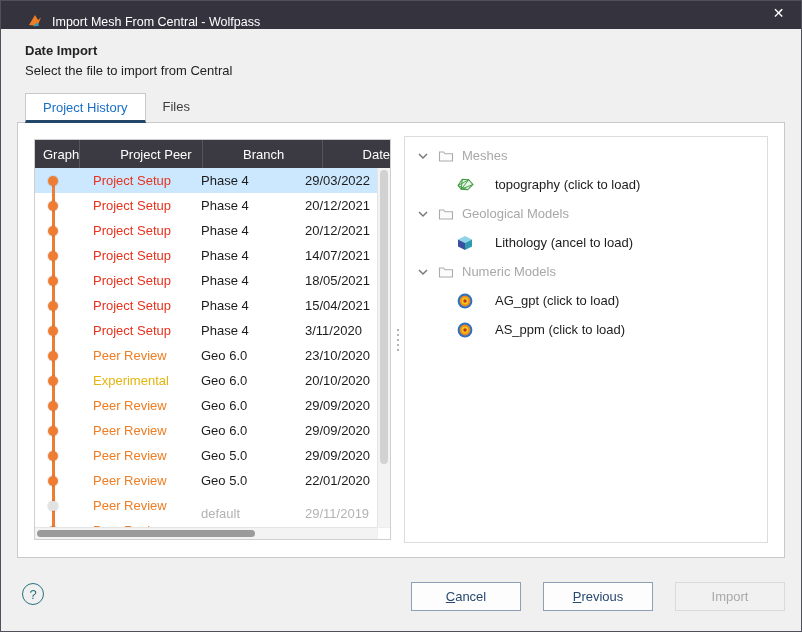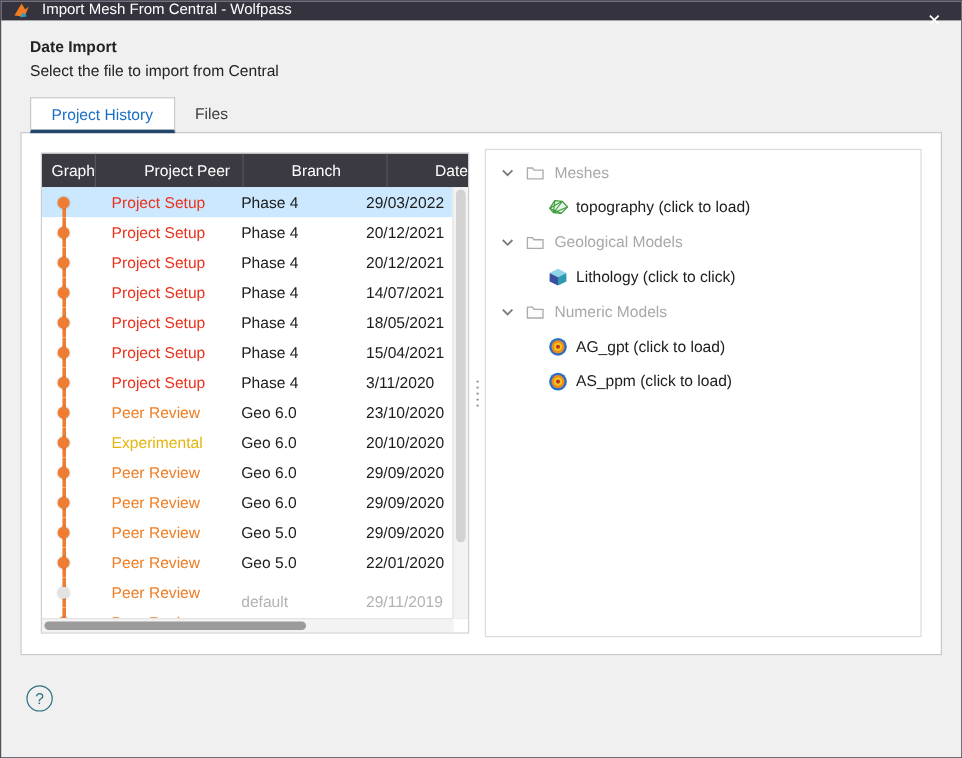--- a/index.html
+++ b/index.html
@@ -12,24 +12,24 @@
   }
   .dialog {
     width:802px; height:632px;
     background:#f0f0f0;
     border:1px solid #50505c;
     display:flex; flex-direction:column;
     overflow:hidden;
   }
   
   .titlebar {
-    height:16px; flex:0 0 auto;
+    height:28px; flex:0 0 auto;
     background:var(--titlebar-bg,#34333e);
-    color:#fff; display:flex; align-items:flex-start;
-    padding-left:9px;
+    color:#fff; display:flex; align-items:flex-end;
+    padding-left:26px;
   }
   .titlebar .logo { width:16px; height:16px; margin-right:9px; display:flex; }
   .titlebar .title { flex:1; font-size:12.5px; }
   .close-btn {
     width:45px; height:32px; display:flex; align-items:center; justify-content:center;
     color:#fff; font-size:14px; cursor:default;
   }
   
   .header { padding:14px 24px 0 24px; flex:0 0 auto; }
   .h-title { font-weight:bold; margin-bottom:5px; }
@@ -86,21 +86,21 @@
   .h-thumb { position:absolute; top:2px; height:7px; left:2px; width:218px; background:#9b9b9b; border-radius:4px; }
   .corner { width:13px; background:#fff; border-left:1px solid #eee; border-top:1px solid #eee; }
   
   .splitter { width:13px; display:flex; flex-direction:column; align-items:center; justify-content:center; gap:3px; }
   .splitter i { width:2px; height:2px; background:#9a9a9a; border-radius:50%; }
   
   .tree-wrap { flex:1; margin:13px 16px 14px 0; border:1px solid #dcdcdc; overflow:hidden; padding-top:4px; }
   .tree-group { display:flex; align-items:center; height:29px; padding-left:9px; gap:5px; }
   .icon { display:inline-flex; align-items:center; justify-content:center; width:18px; height:18px; flex:0 0 auto; }
   .group-label { color:var(--tree-group-text,#a8a8a8); margin-left:2px; }
-  .tree-item { display:flex; align-items:center; height:29px; padding-left:51px; gap:6px; }
+  .tree-item { display:flex; align-items:center; height:29px; padding-left:51px; gap:21px; }
   .item-label { color:#1c1c1c; }
   
   .footer { flex:1; position:relative; }
   .help {
     position:absolute; left:21px; top:25px;
     width:22px; height:22px; border-radius:50%;
     border:1.5px solid var(--help-accent,#2a7080);
     color:var(--help-accent,#2a7080);
     display:flex; align-items:center; justify-content:center;
     font-size:13px; cursor:default;
@@ -351,21 +351,21 @@
           <span class="group-label">Geological Models</span>
         </div>
         <div class="tree-item">
           <span class="icon">
             <svg viewBox="0 0 16 16" width="16" height="16">
               <polygon points="8,1 15,4.5 8,8 1,4.5" fill="#8fd4e8"></polygon>
               <polygon points="1,4.5 8,8 8,15 1,11.5" fill="#3b4fa0"></polygon>
               <polygon points="15,4.5 8,8 8,15 15,11.5" fill="#2e9ab0"></polygon>
             </svg>
           </span>
-          <span class="item-label">Lithology (click to click)</span>
+          <span class="item-label">Lithology (ancel to load)</span>
         </div>
         <div class="tree-group">
           <span class="icon">
             <svg viewBox="0 0 12 12" width="12" height="12" fill="none" stroke="#7a7a7a" stroke-width="1.5">
               <path d="M2 4 L6 8 L10 4"></path>
             </svg>
           </span>
           <span class="icon">
             <svg viewBox="0 0 16 16" width="16" height="16" fill="#fcfcfc" stroke="#ababab" stroke-width="1.1">
               <path d="M1.5 4 h4.2 l1.4 1.8 h7.4 v7.2 h-13 z"></path>
@@ -396,15 +396,20 @@
           <span class="item-label">AS_ppm (click to load)</span>
         </div>
       </div>
 
   </div>
 
   <div class="footer">
     <div class="help">
       <span>?</span>
     </div>
+    <div class="footer-buttons">
+        <button class="btn"><u>C</u>ancel</button>
+        <button class="btn"><u>P</u>revious</button>
+        <button class="btn disabled" disabled="">Import</button>
+      </div>
   </div>
 
 </div>
 
 </body></html>

